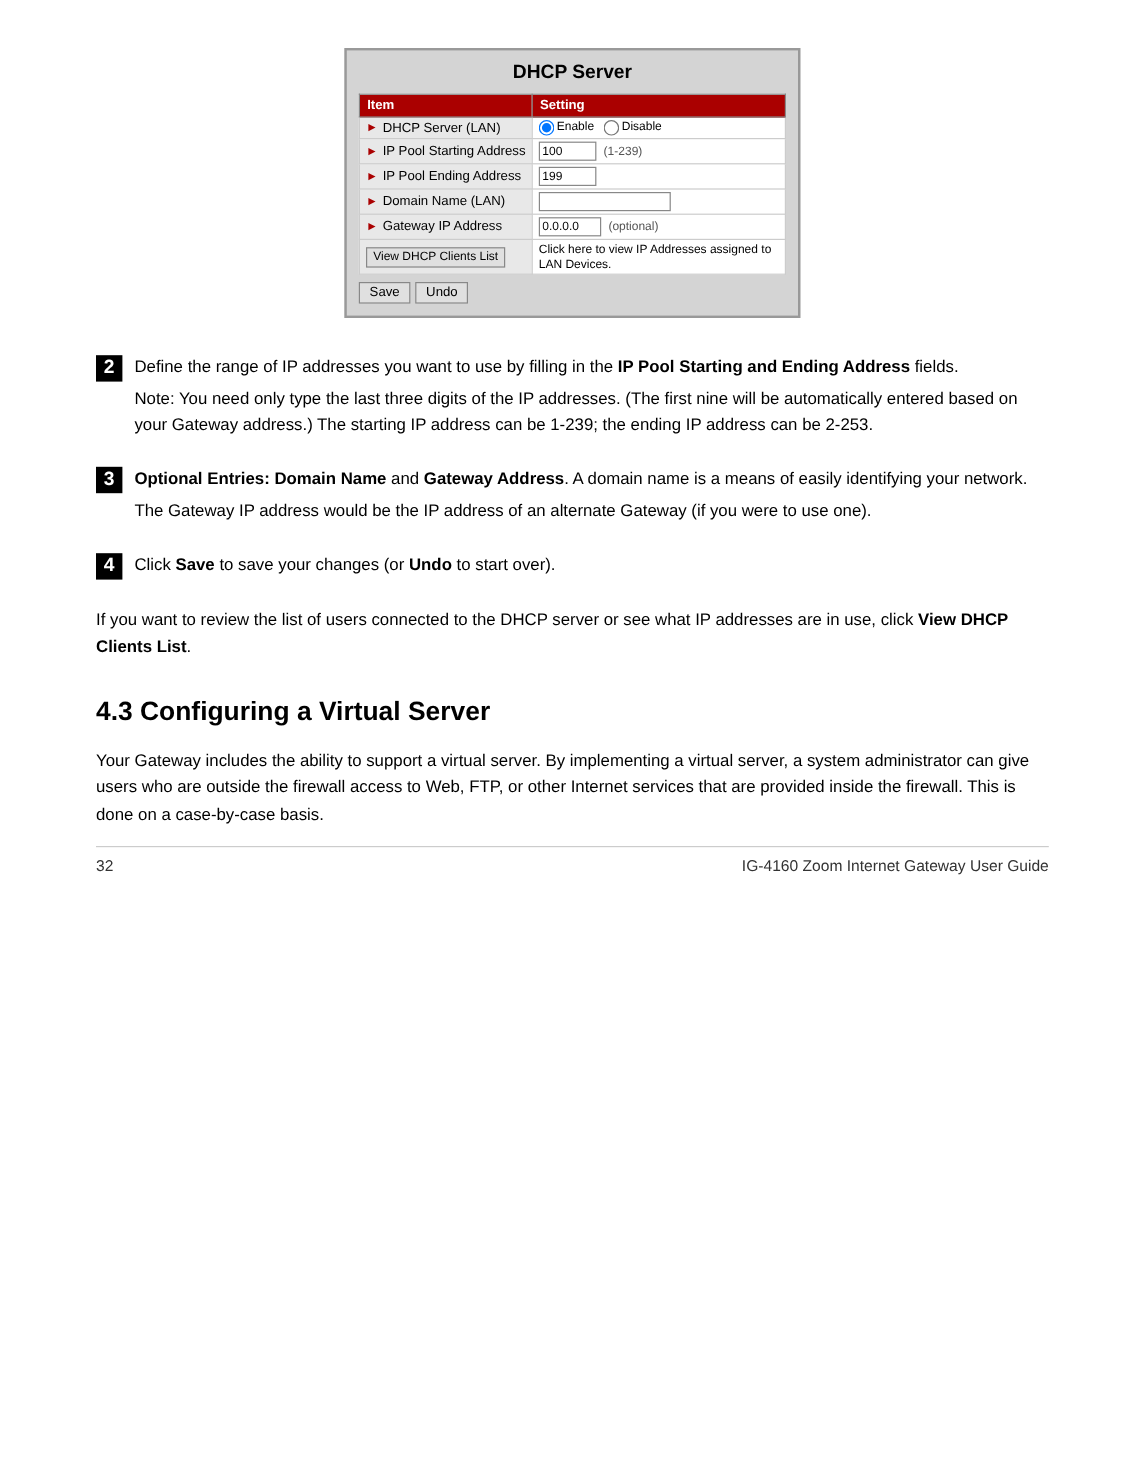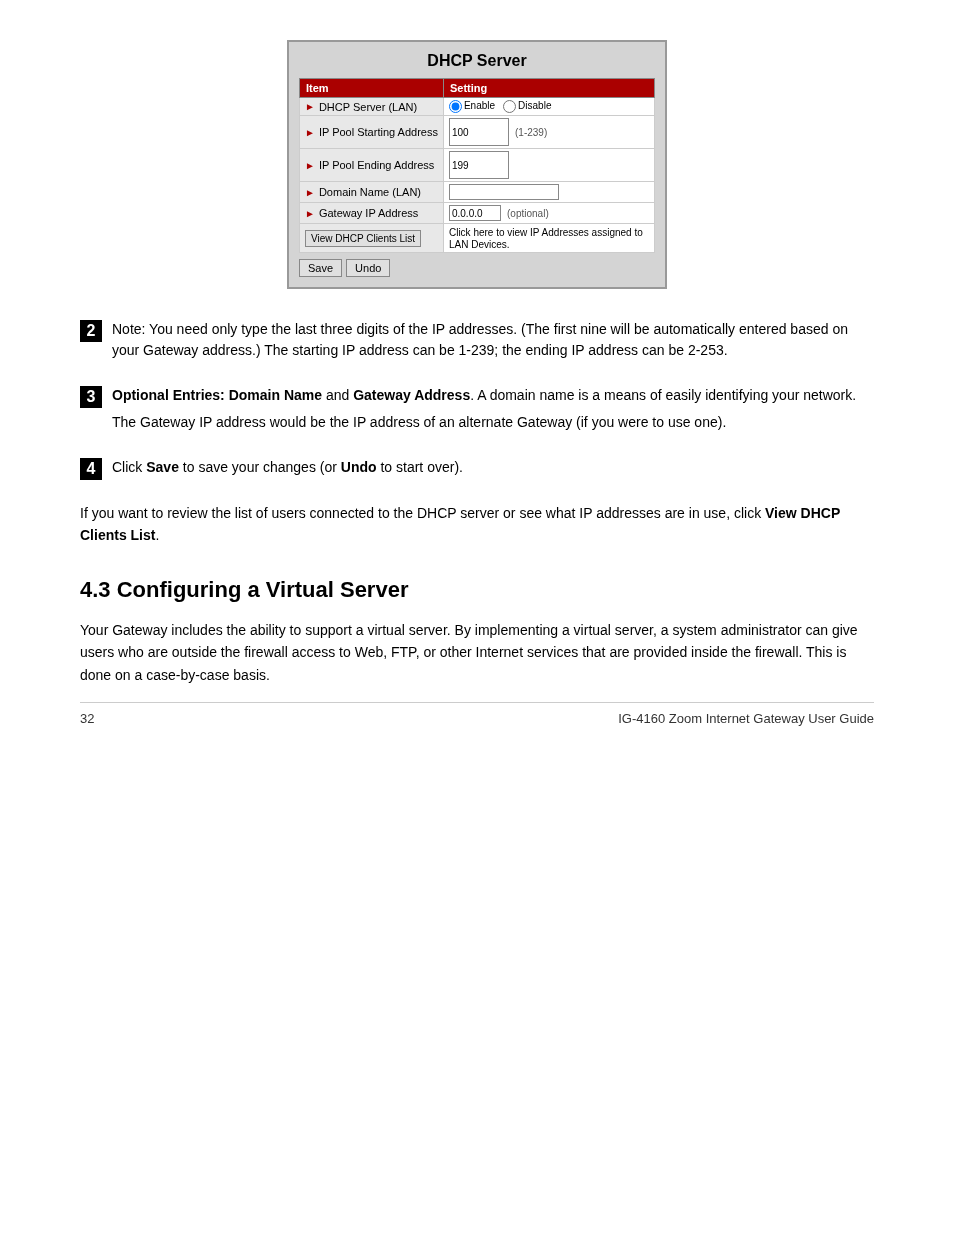--- a/index.html
+++ b/index.html
@@ -54,25 +54,25 @@
     .row-label {
       display: flex;
       align-items: center;
       gap: 4px;
     }
     .arrow-icon {
       color: #aa0000;
       font-size: 10px;
     }
     .dhcp-input {
-      width: 60px;
+      width: 48px;
       height: 16px;
       font-size: 10px;
       border: 1px solid #888;
-      padding: 13px 2px;
+      padding: 1px 2px;
     }
     .dhcp-input-domain {
       width: 110px;
       height: 16px;
       font-size: 10px;
       border: 1px solid #888;
       padding: 1px 2px;
     }
     .dhcp-input-gateway {
       width: 52px;
@@ -285,20 +285,23 @@
   <div class="btn-row">
     <button class="small-btn">Save</button>
     <button class="small-btn">Undo</button>
   </div>
 </div>
 
 <div class="step-block">
   <div class="step-num">2</div>
   <div class="step-content">
     <p>
+      Define the range of IP addresses you want to use by filling in the <strong>IP Pool Starting and Ending Address</strong> fields.
+    </p>
+    <p>
       Note: You need only type the last three digits of the IP addresses. (The first nine will be automatically entered based on your Gateway address.) The starting IP address can be 1-239; the ending IP address can be 2-253.
     </p>
   </div>
 </div>
 
 <div class="step-block">
   <div class="step-num">3</div>
   <div class="step-content">
     <p>
       <strong>Optional Entries: Domain Name</strong> and <strong>Gateway Address</strong>.

